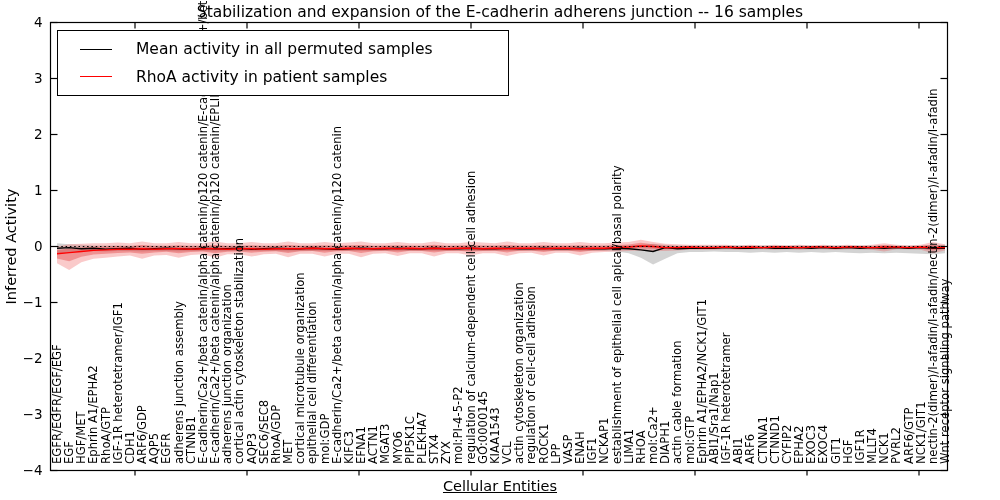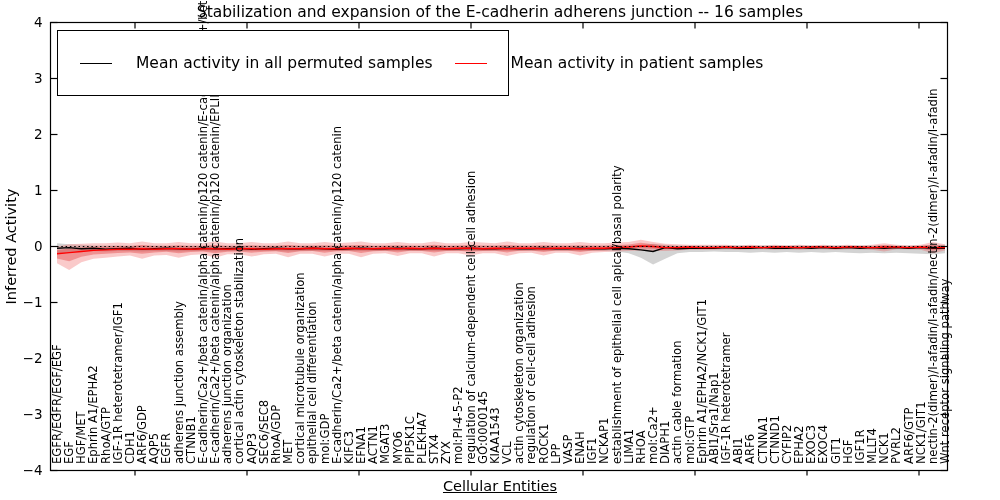--- a/index.html
+++ b/index.html
@@ -6,21 +6,21 @@
   .figure{position:relative;width:1000px;height:500px;background:#fff;
           font-family:"DejaVu Sans","Liberation Sans",sans-serif;color:#000;overflow:hidden;padding-left:8px;}
   .title{position:absolute;left:0;top:3px;width:1000px;text-align:center;
          font-size:15.5px;z-index:0;}
   svg.plot{position:absolute;left:0;top:0;z-index:1;overflow:hidden;}
   .ylabel{position:absolute;left:-59px;top:238px;width:140px;height:17px;text-align:center;
           font-size:14.5px;transform:rotate(-90deg);z-index:2;}
   .xlabel{position:absolute;left:0;top:478px;width:1000px;text-align:center;font-size:14.5px;z-index:2;text-decoration:underline;}
   .legend{position:absolute;left:57px;top:30px;width:452px;height:66px;box-sizing:border-box;
           border:1.6px solid #000;background:#fff;z-index:3;
-          display:flex;flex-direction:row;justify-content:space-evenly;}
+          display:flex;flex-direction:column;justify-content:space-evenly;}
   .legend-row{display:flex;align-items:center;}
   .legend-swatch{display:inline-block;width:32px;height:0;border-top:1.6px solid #000;
                  margin-left:22px;margin-right:24px;flex:0 0 auto;}
   .legend-label{font-size:15.5px;white-space:nowrap;}
 </style>
 </head>
 <body>
 
 <div class="figure">
   <div class="title">Stabilization and expansion of the E-cadherin adherens junction -- 16 samples</div>
@@ -155,16 +155,16 @@
   <div class="ylabel">Inferred Activity</div>
   <div class="xlabel">Cellular Entities</div>
 
   <div class="legend">
     <div class="legend-row">
       <span class="legend-swatch" style="border-top-color: rgb(0, 0, 0);"></span>
       <span class="legend-label">Mean activity in all permuted samples</span>
     </div>
     <div class="legend-row">
       <span class="legend-swatch" style="border-top-color: rgb(255, 0, 0);"></span>
-      <span class="legend-label">Mean activity in patient samples</span>
+      <span class="legend-label">RhoA activity in patient samples</span>
     </div>
   </div>
 </div>
 
 </body></html>

